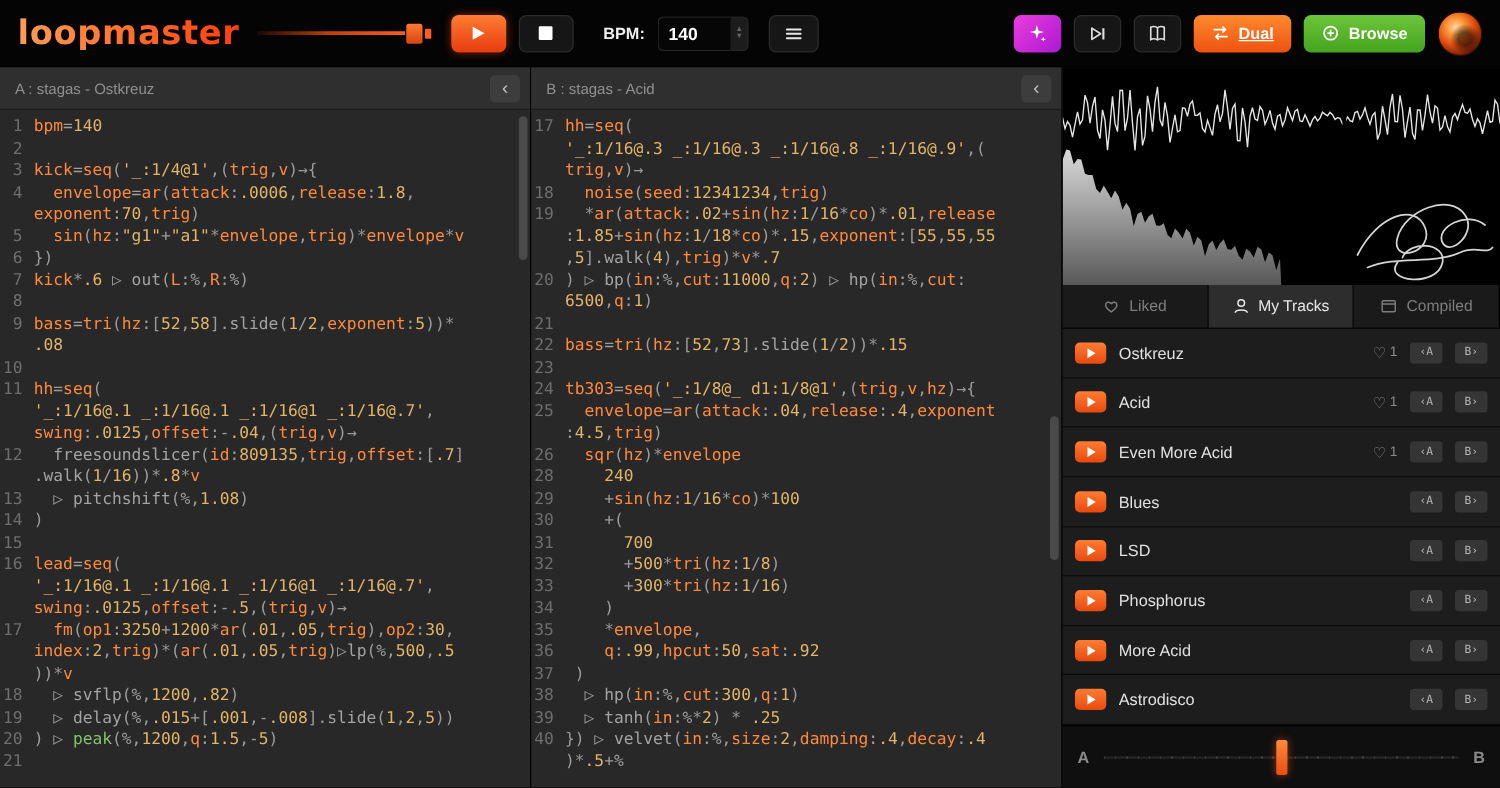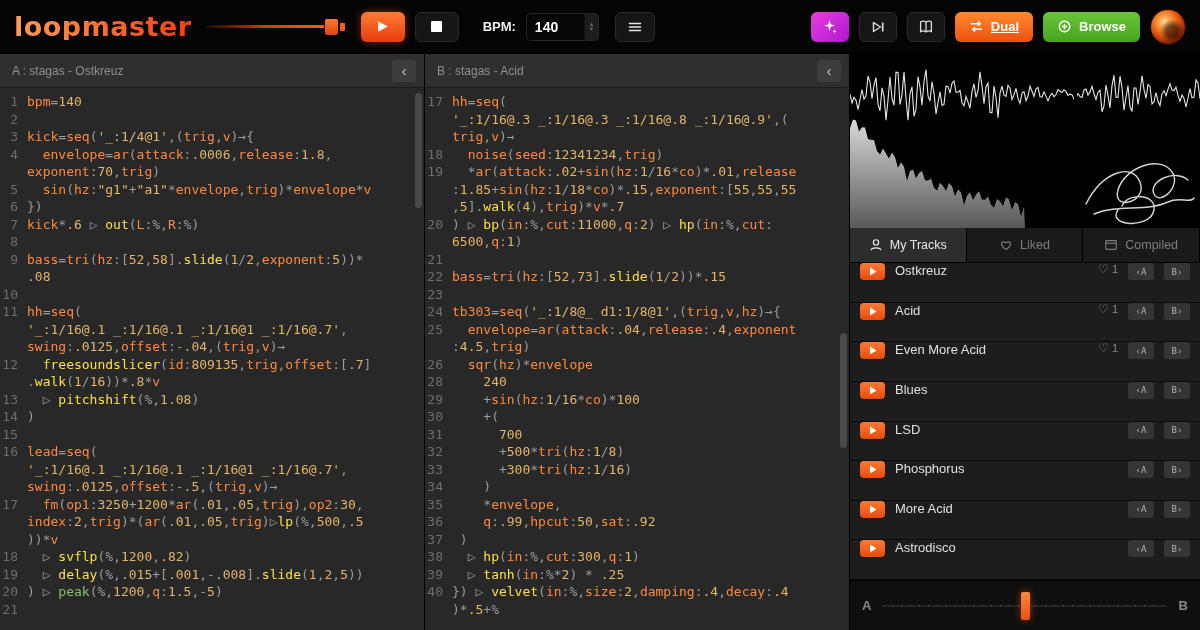--- a/index.html
+++ b/index.html
@@ -55,35 +55,35 @@
   .collapse-btn { width:24px; height:22px; background:#3d3d3d; border:none; border-radius:4px;
     color:#c2c2c2; font-size:15px; line-height:1; display:flex; align-items:center;
     justify-content:center; cursor:pointer; }
   .editor-body { flex:1; overflow:hidden; padding-top:5px; position:relative; cursor:text;
     font-family:"DejaVu Sans Mono","DejaVu Sans",monospace; font-size:13px; line-height:17.5px; }
   .line { display:flex; }
   .ln { width:27px; text-align:right; padding-right:9px; color:#6e6e6e; flex-shrink:0; }
   .code { flex:1; white-space:pre-wrap; word-break:break-all; color:#cfcfcf; padding-right:13px; }
   .tk-o { color:#ff8a3e; }
   .tk-y { color:#e3b567; }
-  .tk-b { color:#fde047; }
+  .tk-b { color:#a3a3a3; }
   .tk-g { color:#86c06c; }
   .tk-p { color:#9b9b9b; }
   .scroll-thumb { position:absolute; right:2px; width:7px; border-radius:4px; background:#4a4a4a; }
 
   
   .rightpanel { width:350px; display:flex; flex-direction:column; background:#141414; }
   .viz { height:174px; background:#000; flex-shrink:0; }
   .tabs { height:35px; display:flex; background:#101010; border-bottom:1px solid #000; flex-shrink:0; }
   .tab { flex:1; display:flex; align-items:center; justify-content:center; gap:7px;
     font-size:12.5px; color:#7d7d7d; background:#1a1a1a; border:none;
     border-right:1px solid #000; cursor:pointer; font-family:"Liberation Sans",sans-serif; }
   .tab.active { background:#2d2d2d; color:#e8e8e8; }
   .tracks { flex:1; display:flex; flex-direction:column; background:#151515; overflow:hidden; }
-  .track-row { flex:1; display:flex; align-items:flex-start; gap:10px; padding:0 10px;
+  .track-row { flex:1; display:flex; align-items:center; gap:10px; padding:0 10px;
     border-bottom:1px solid #0b0b0b; background:#1d1d1d; }
   .play-sm { width:25px; height:17px; border-radius:4px; border:none; flex-shrink:0;
     background:linear-gradient(180deg,#ff7c33,#e8490e); display:flex; align-items:center;
     justify-content:center; cursor:pointer; }
   .track-title { flex:1; color:#e0e0e0; font-size:13px; white-space:nowrap; overflow:hidden; }
   .like { display:flex; align-items:center; gap:3px; color:#8a8a8a; font-size:11px; }
   .like .heart { font-size:12px; line-height:1; }
   .load-btn { min-width:26px; height:17px; border:none; border-radius:3px; background:#353535;
     color:#b5b5b5; font-size:9px; display:flex; align-items:center; justify-content:center;
     font-family:"DejaVu Sans Mono",monospace; cursor:pointer; padding:0 4px; }
@@ -397,35 +397,35 @@
           </linearGradient>
         </defs>
         <polygon id="spec" fill="url(#specg)" opacity="0.92" points="0,174 0,74.0 3,65.6 6,66.4 9,77.4 12,73.2 15,73.5 18,84.9 21,86.0 24,86.0 27,97.1 30,100.4 33,94.4 36,99.4 39,104.6 42,98.4 45,103.2 48,113.8 51,108.2 54,112.7 57,126.7 60,117.1 63,115.4 66,124.2 69,119.0 72,117.0 75,126.3 78,126.6 81,124.6 84,133.8 87,136.6 90,128.8 93,132.0 96,136.7 99,128.9 102,132.1 105,142.3 108,135.3 111,138.3 114,151.0 117,141.4 120,138.3 123,145.9 126,140.5 129,137.3 132,145.4 135,145.7 138,142.6 141,150.6 144,153.8 147,145.0 150,147.2 153,152.0 156,143.3 159,145.5 162,155.8 165,148.0 168,150.1 171,162.1 174,153.0 175,174"></polygon>
         <polyline id="osc" fill="none" stroke="#e6e6e6" stroke-width="1.1" points="0,40.0 2,48.9 4,43.2 6,46.2 8,55.7 10,45.5 12,35.5 14,45.2 16,41.8 18,22.1 20,28.2 22,44.6 24,31.1 26,23.6 28,50.1 30,56.8 32,33.9 34,42.2 36,66.1 38,46.1 40,23.1 42,44.7 44,51.3 46,18.2 48,18.4 50,50.5 52,40.6 54,18.0 56,44.6 58,66.3 60,39.5 62,32.8 64,62.3 66,54.9 68,22.7 70,33.2 72,51.3 74,27.7 76,15.5 78,41.8 80,47.0 82,27.9 84,38.9 86,60.0 88,48.6 90,37.9 92,51.4 94,50.4 96,32.2 98,32.7 100,39.1 102,29.3 104,26.9 106,38.3 108,38.2 110,36.3 112,48.7 114,51.7 116,42.3 118,48.1 120,54.3 122,37.4 124,29.8 126,43.4 128,36.7 130,17.9 132,32.0 134,49.6 136,32.7 138,29.2 140,58.5 142,58.6 144,32.2 146,43.5 148,63.8 150,39.1 152,32.2 154,41.2 156,42.3 158,31.3 160,34.2 162,45.5 164,40.9 166,34.3 168,44.4 170,49.4 172,39.0 174,37.7 176,46.7 178,42.0 180,32.2 182,37.3 184,42.5 186,34.9 188,33.5 190,42.7 192,43.1 194,37.8 196,42.1 198,46.9 200,41.9 202,39.2 204,42.7 206,40.5 208,35.7 210,37.3 212,38.6 214,35.9 216,37.7 218,41.5 220,40.1 222,40.6 224,45.2 226,43.7 228,39.5 230,42.5 232,43.4 234,36.0 236,35.1 238,41.2 240,37.9 242,32.3 244,39.8 246,45.4 248,38.2 250,36.1 252,57.7 254,52.0 256,31.0 258,41.7 260,53.8 262,31.6 264,21.2 266,43.2 268,43.4 270,22.2 272,33.6 274,56.2 276,43.1 278,31.7 280,52.7 282,57.5 284,34.0 286,34.0 288,50.4 290,38.0 292,21.7 294,35.6 296,44.5 298,30.6 300,32.4 302,50.0 304,47.7 306,38.5 308,47.3 310,51.6 312,39.8 314,36.8 316,41.7 318,35.1 320,29.7 322,36.0 324,36.6 326,33.3 328,41.6 330,47.2 332,41.1 334,44.3 336,53.0 338,44.0 340,34.6 342,43.8 344,43.1 346,26.0 348,29.3 350,44.8"></polyline>
         <rect x="224" y="0" width="3" height="174" fill="#000"></rect>
         <path fill="none" stroke="#d5d5d5" stroke-width="1.4" stroke-linecap="round" d="M236 150 C252 118 282 108 290 128 C298 148 262 158 268 136 C274 114 310 100 322 118 C332 132 310 152 304 140 C298 128 324 114 338 126 M244 160 C268 150 296 158 318 148 C330 142 340 150 344 144 M268 156 C256 172 300 176 304 156 C307 140 278 138 272 152"></path>
       </svg>
     </div>
 
     <div class="tabs">
+      <button class="tab">
+        <svg width="14" height="14" viewBox="0 0 16 16">
+            <path d="M8 13.2 C-0.5 7.6 3.2 1.8 8 5.6 C12.8 1.8 16.5 7.6 8 13.2 Z" fill="none" stroke="currentColor" stroke-width="1.3"></path>
+          </svg>
+        <span>Liked</span>
+      </button>
       <button class="tab active">
         <svg width="14" height="14" viewBox="0 0 16 16">
             <circle cx="8" cy="5" r="3" fill="none" stroke="currentColor" stroke-width="1.4"></circle>
             <path d="M2.5 14 C2.5 10.5 13.5 10.5 13.5 14" fill="none" stroke="currentColor" stroke-width="1.4"></path>
           </svg>
         <span>My Tracks</span>
       </button>
       <button class="tab">
         <svg width="14" height="14" viewBox="0 0 16 16">
-            <path d="M8 13.2 C-0.5 7.6 3.2 1.8 8 5.6 C12.8 1.8 16.5 7.6 8 13.2 Z" fill="none" stroke="currentColor" stroke-width="1.3"></path>
-          </svg>
-        <span>Liked</span>
-      </button>
-      <button class="tab">
-        <svg width="14" height="14" viewBox="0 0 16 16">
             <rect x="2" y="3" width="12" height="10" rx="1" fill="none" stroke="currentColor" stroke-width="1.3"></rect>
             <path d="M2 6 H14" stroke="currentColor" stroke-width="1.3"></path>
           </svg>
         <span>Compiled</span>
       </button>
     </div>
 
     <div class="tracks">
         <div class="track-row">
           <button class="play-sm">

